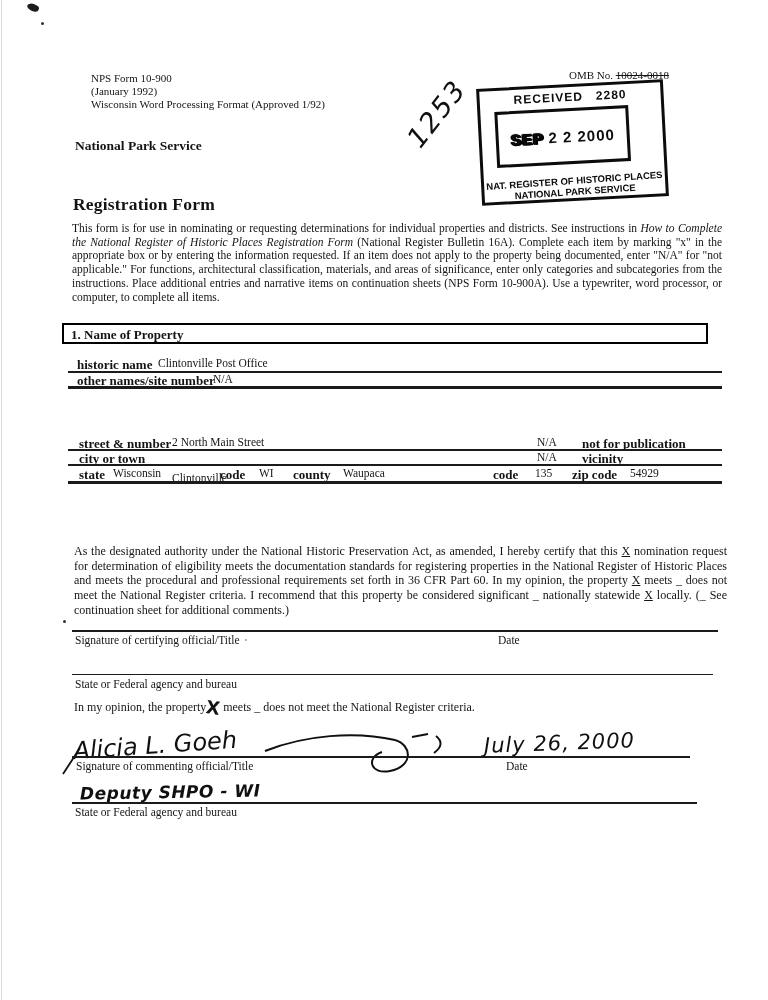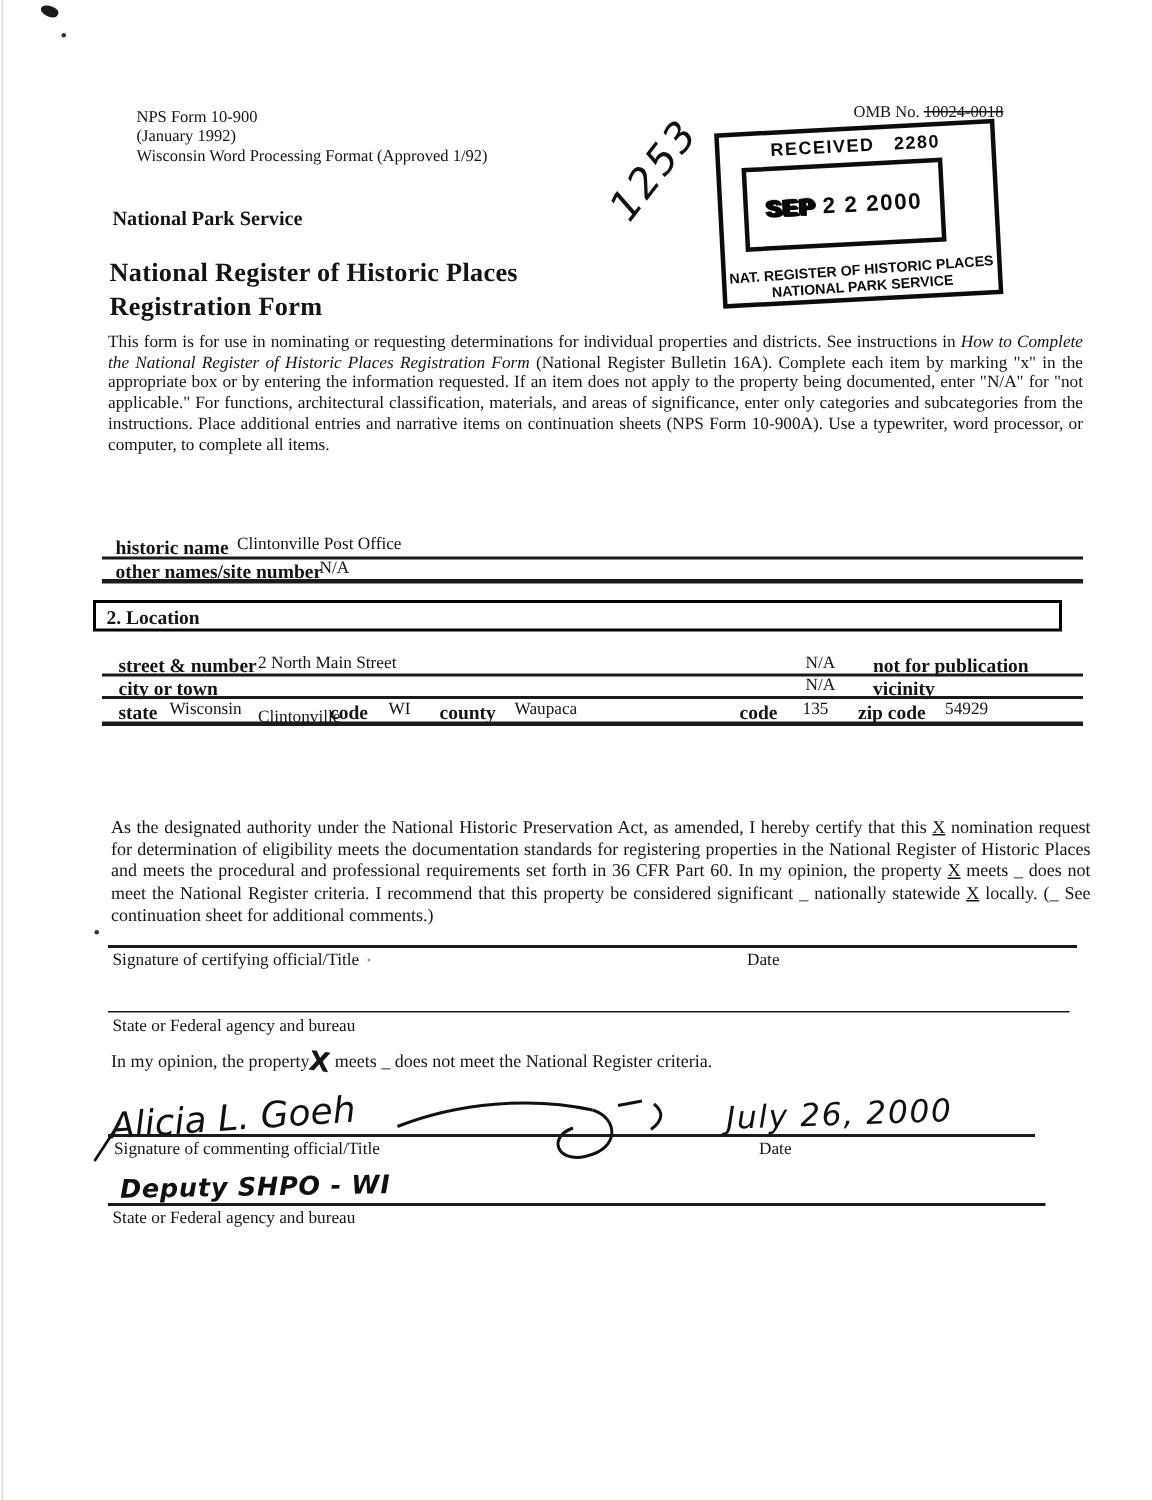--- a/index.html
+++ b/index.html
@@ -61,33 +61,32 @@
       </div>
     </div>
     <div class="stamp-bottom">
       <div>NAT. REGISTER OF HISTORIC PLACES</div>
       <div>NATIONAL PARK SERVICE</div>
     </div>
   </div>
 
   <div class="abs serif h1" style="left:75px;top:138px;">National Park Service</div>
 
-  <div class="abs serif h2" style="left:73px;top:170px;">National Register of Historic Places</div>
   <div class="abs serif h2" style="left:73px;top:193px;">Registration Form</div>
 
   <div class="abs serif para" style="left:72px;top:222px;width:650px;"><span>This form is for use in nominating or requesting determinations for individual properties and districts.  See instructions in </span><span class="iseg">How to Complete the National Register of Historic Places Registration Form</span><span> (National Register Bulletin 16A).  Complete each item by marking "x" in the appropriate box or by entering the information requested.  If an item does not apply to the property being documented, enter "N/A" for "not applicable."  For functions, architectural classification, materials, and areas of significance, enter only categories and subcategories from the instructions.  Place additional entries and narrative items on continuation sheets (NPS Form 10-900A).  Use a typewriter, word processor, or computer, to complete all items.</span></div>
 
+  <div class="abs bar" style="left:62px;top:323px;width:646px;height:21px;">1.  Name of Property</div>
   <div class="abs serif lbl" style="left:77px;top:357px;">historic name</div>
   <div class="abs serif val" style="left:158px;top:357px;">Clintonville Post Office</div>
   <div class="abs rule" style="left:68px;top:371px;width:654px;"></div>
   <div class="abs serif lbl" style="left:77px;top:373px;">other names/site number</div>
   <div class="abs serif val" style="left:213px;top:373px;">N/A</div>
   <div class="abs rule rule2" style="left:68px;top:386px;width:654px;"></div>
 
-  <div class="abs bar" style="left:62px;top:400px;width:646px;height:21px;">2. Location</div>
 
   <div class="abs serif lbl" style="left:79px;top:436px;">street &amp; number</div>
   <div class="abs serif val" style="left:172px;top:436px;">2 North Main Street</div>
   <div class="abs serif cap" style="left:537px;top:436px;">N/A</div>
   <div class="abs serif lbl" style="left:582px;top:436px;">not for publication</div>
   <div class="abs rule" style="left:68px;top:449px;width:654px;"></div>
 
   <div class="abs serif lbl" style="left:79px;top:451px;">city or town</div>
   <div class="abs serif val" style="left:172px;top:472px;">Clintonville</div>
   <div class="abs serif cap" style="left:537px;top:451px;">N/A</div>

